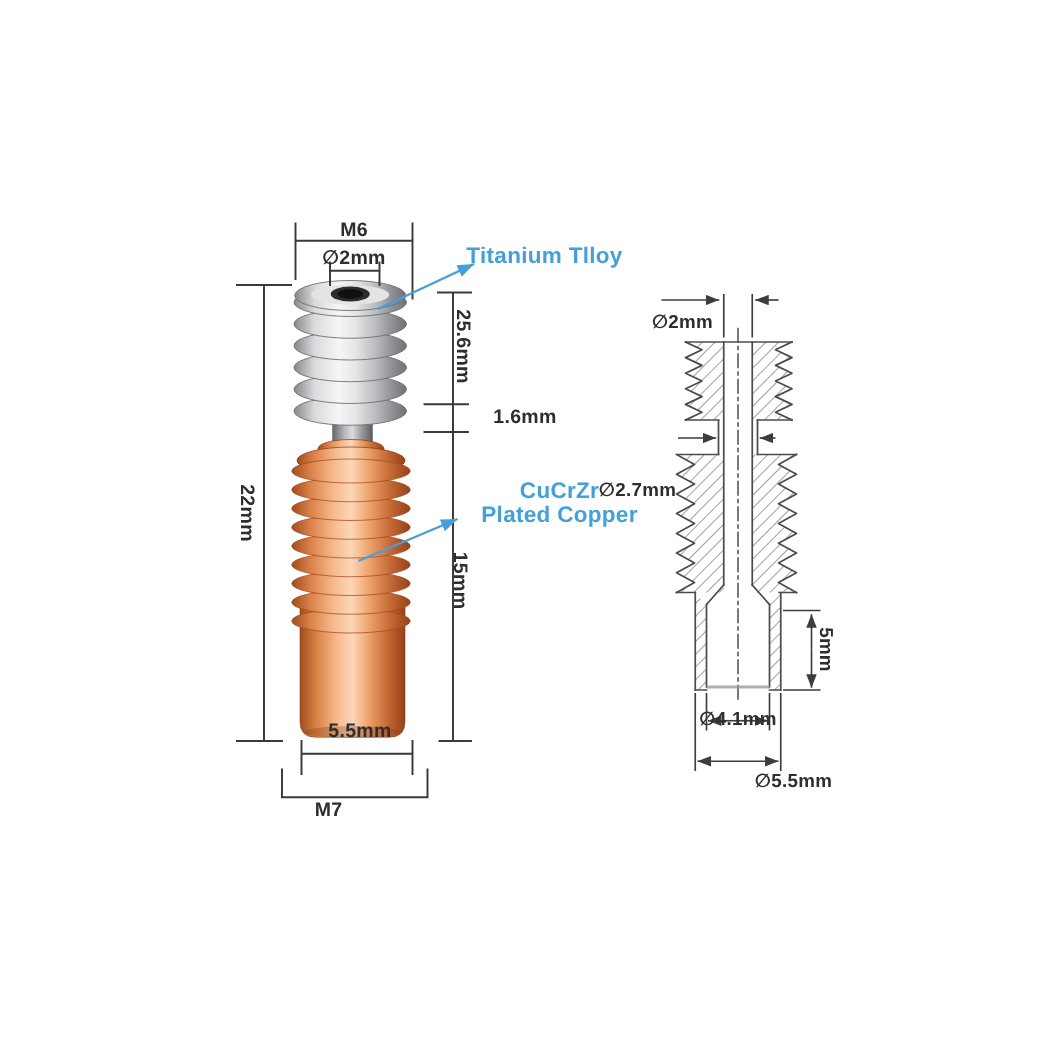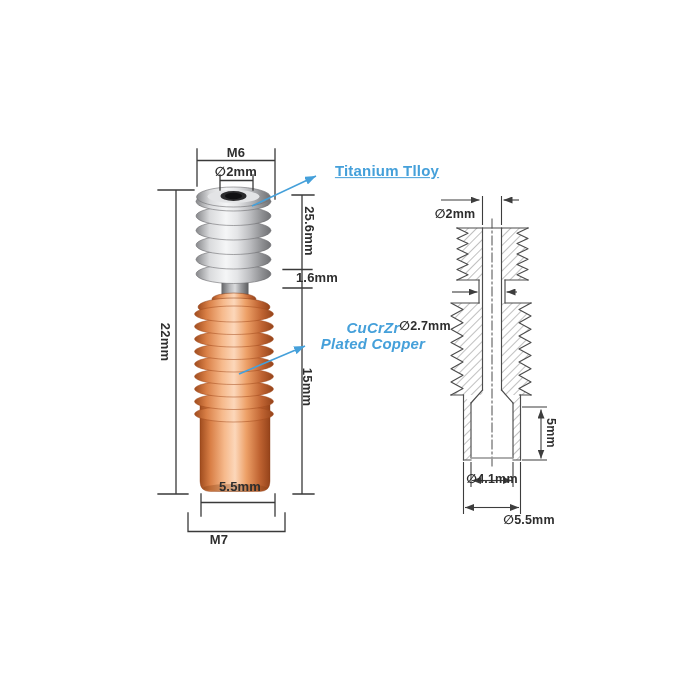--- a/index.html
+++ b/index.html
@@ -186,33 +186,33 @@
       </g>
     </g>
   </svg>
 
   <div class="lbl" style="left:236px; top:153px;">M6</div>
 
   <div class="lbl" style="left:236px; top:172px;">∅2mm</div>
 
   <div class="lbl rot" style="left:309px; top:231px;">25.6mm</div>
 
-  <div class="lbl" style="left:317px; top:278px;">1.6mm</div>
+  <div class="lbl" style="left:350px; top:278px;">1.6mm</div>
 
   <div class="lbl rot" style="left:165px; top:342px;">22mm</div>
 
   <div class="lbl rot" style="left:307px; top:387px;">15mm</div>
 
   <div class="lbl" style="left:240px; top:487px;">5.5mm</div>
 
   <div class="lbl" style="left:219px; top:540px;">M7</div>
 
-  <div class="lbl blue" style="left:387px; top:171px;text-decoration:underline;">Titanium Tlloy</div>
-
-  <div class="lbl blue" style="left:373px; top:336px;font-style:italic;">
+  <div class="lbl blue" style="left:363px; top:171px;">Titanium Tlloy</div>
+
+  <div class="lbl blue" style="left:373px; top:336px;">
     <div>CuCrZr</div>
     <div>Plated Copper</div>
   </div>
 
   <div class="lbl small" style="left:455px; top:215px;">∅2mm</div>
 
   <div class="lbl small" style="left:425px; top:303px;margin-top:24px;">∅2.7mm</div>
 
   <div class="lbl small rot" style="left:550px; top:433px;">5mm</div>
 

